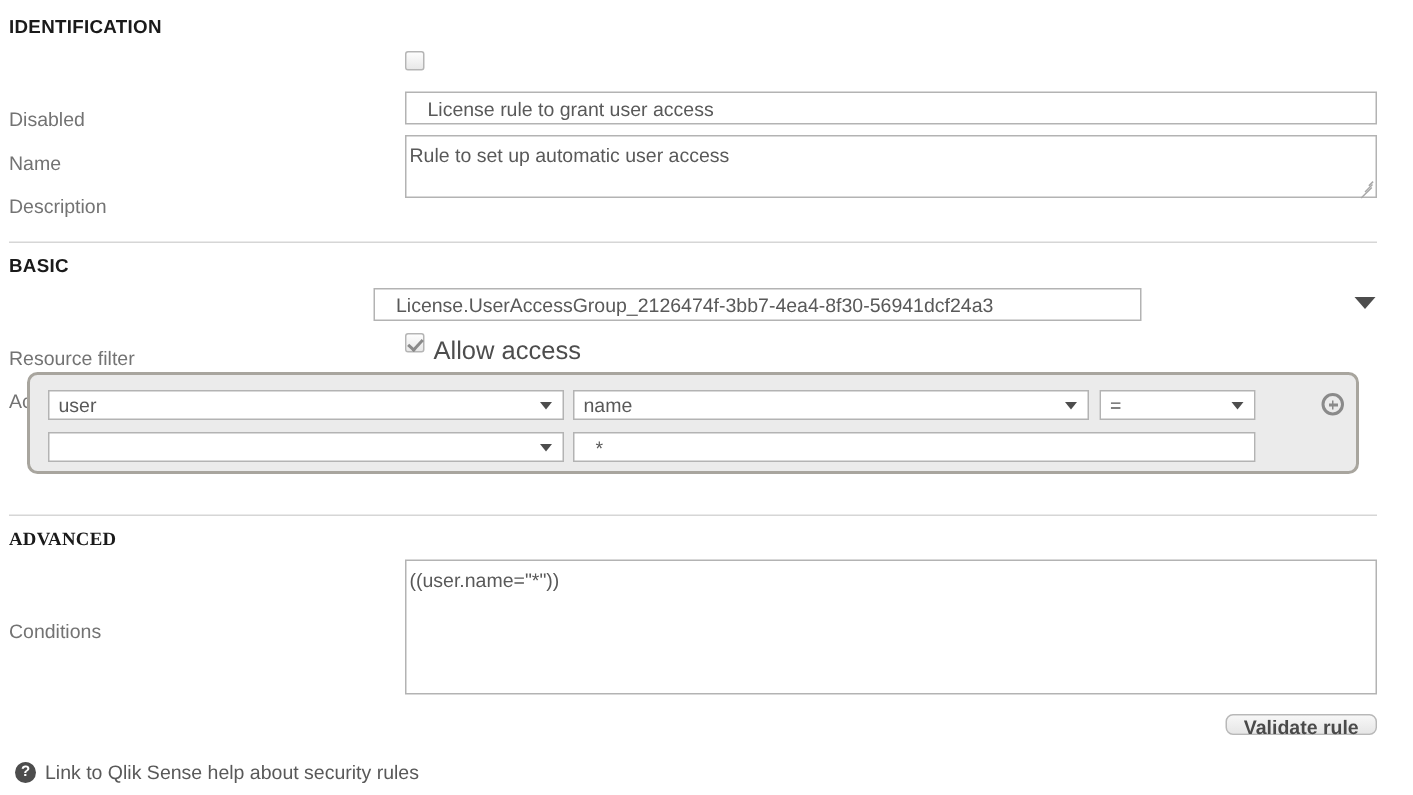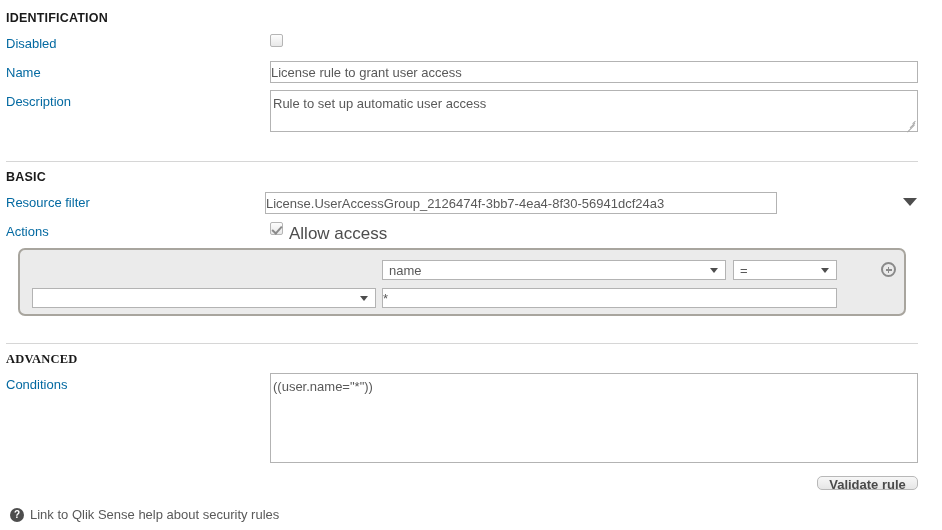--- a/index.html
+++ b/index.html
@@ -40,33 +40,34 @@
     height: 1px;
     background: #d6d6d6;
     border: 0;
   }
 
   
   .field-label {
     position: absolute;
     left: 6px;
     font-size: 13px;
-    color: #0369a1;
+    color: #737373;
     white-space: nowrap;
+    margin-top: 36px;
   }
 
   .text-input {
     position: absolute;
     box-sizing: border-box;
     font-family: "Liberation Sans", sans-serif;
     font-size: 13px;
     color: #595959;
     background: #ffffff;
     border: 1px solid #b3b3b3;
-    padding: 2px 0;
+    padding: 2px 14px;
     outline: none;
     border-radius: 0;
   }
 
   textarea.text-input {
     resize: none;
     line-height: 16px;
     padding: 5px 2px;
     overflow: hidden;
   }
@@ -245,29 +246,33 @@
     <i></i>
       <i></i>
       <i></i>
   </div>
 
   <hr class="divider" style="top:154px;">
 
   <div class="section-title" style="top:170px;text-align:right;">BASIC</div>
 
   <div class="field-label" style="top:195px;">Resource filter</div>
-  <input class="text-input" type="text" style="left: 265px; top: 192px; width: 512px; height: 22px;" value="License.UserAccessGroup_2126474f-3bb7-4ea4-8f30-56941dcf24a3">
+  <input class="text-input" type="text" style="left: 249px; top: 192px; width: 512px; height: 22px;" value="License.UserAccessGroup_2126474f-3bb7-4ea4-8f30-56941dcf24a3">
   <div class="caret-lg" style="left:903px; top:198px;"></div>
 
   <div class="field-label" style="top:224px;">Actions</div>
   <div class="checkbox checked" style="left:270px; top:222px;"></div>
   <div class="checkbox-text" style="left:289px; top:224px;">Allow access</div>
 
   <div class="actions-panel" style="left:18px; top:248px; width:888px; height:68px;">
 
+    <div class="select-wrap" style="left:12px; top:10px; width:344px; height:20px;">
+      <span class="sel-text">user</span>
+      <span class="caret"></span>
+    </div>
 
     <div class="select-wrap" style="left:362px; top:10px; width:344px; height:20px;">
       <span class="sel-text">name</span>
       <span class="caret"></span>
     </div>
 
     <div class="select-wrap" style="left:713px; top:10px; width:104px; height:20px;">
       <span class="sel-text">=</span>
       <span class="caret"></span>
     </div>

